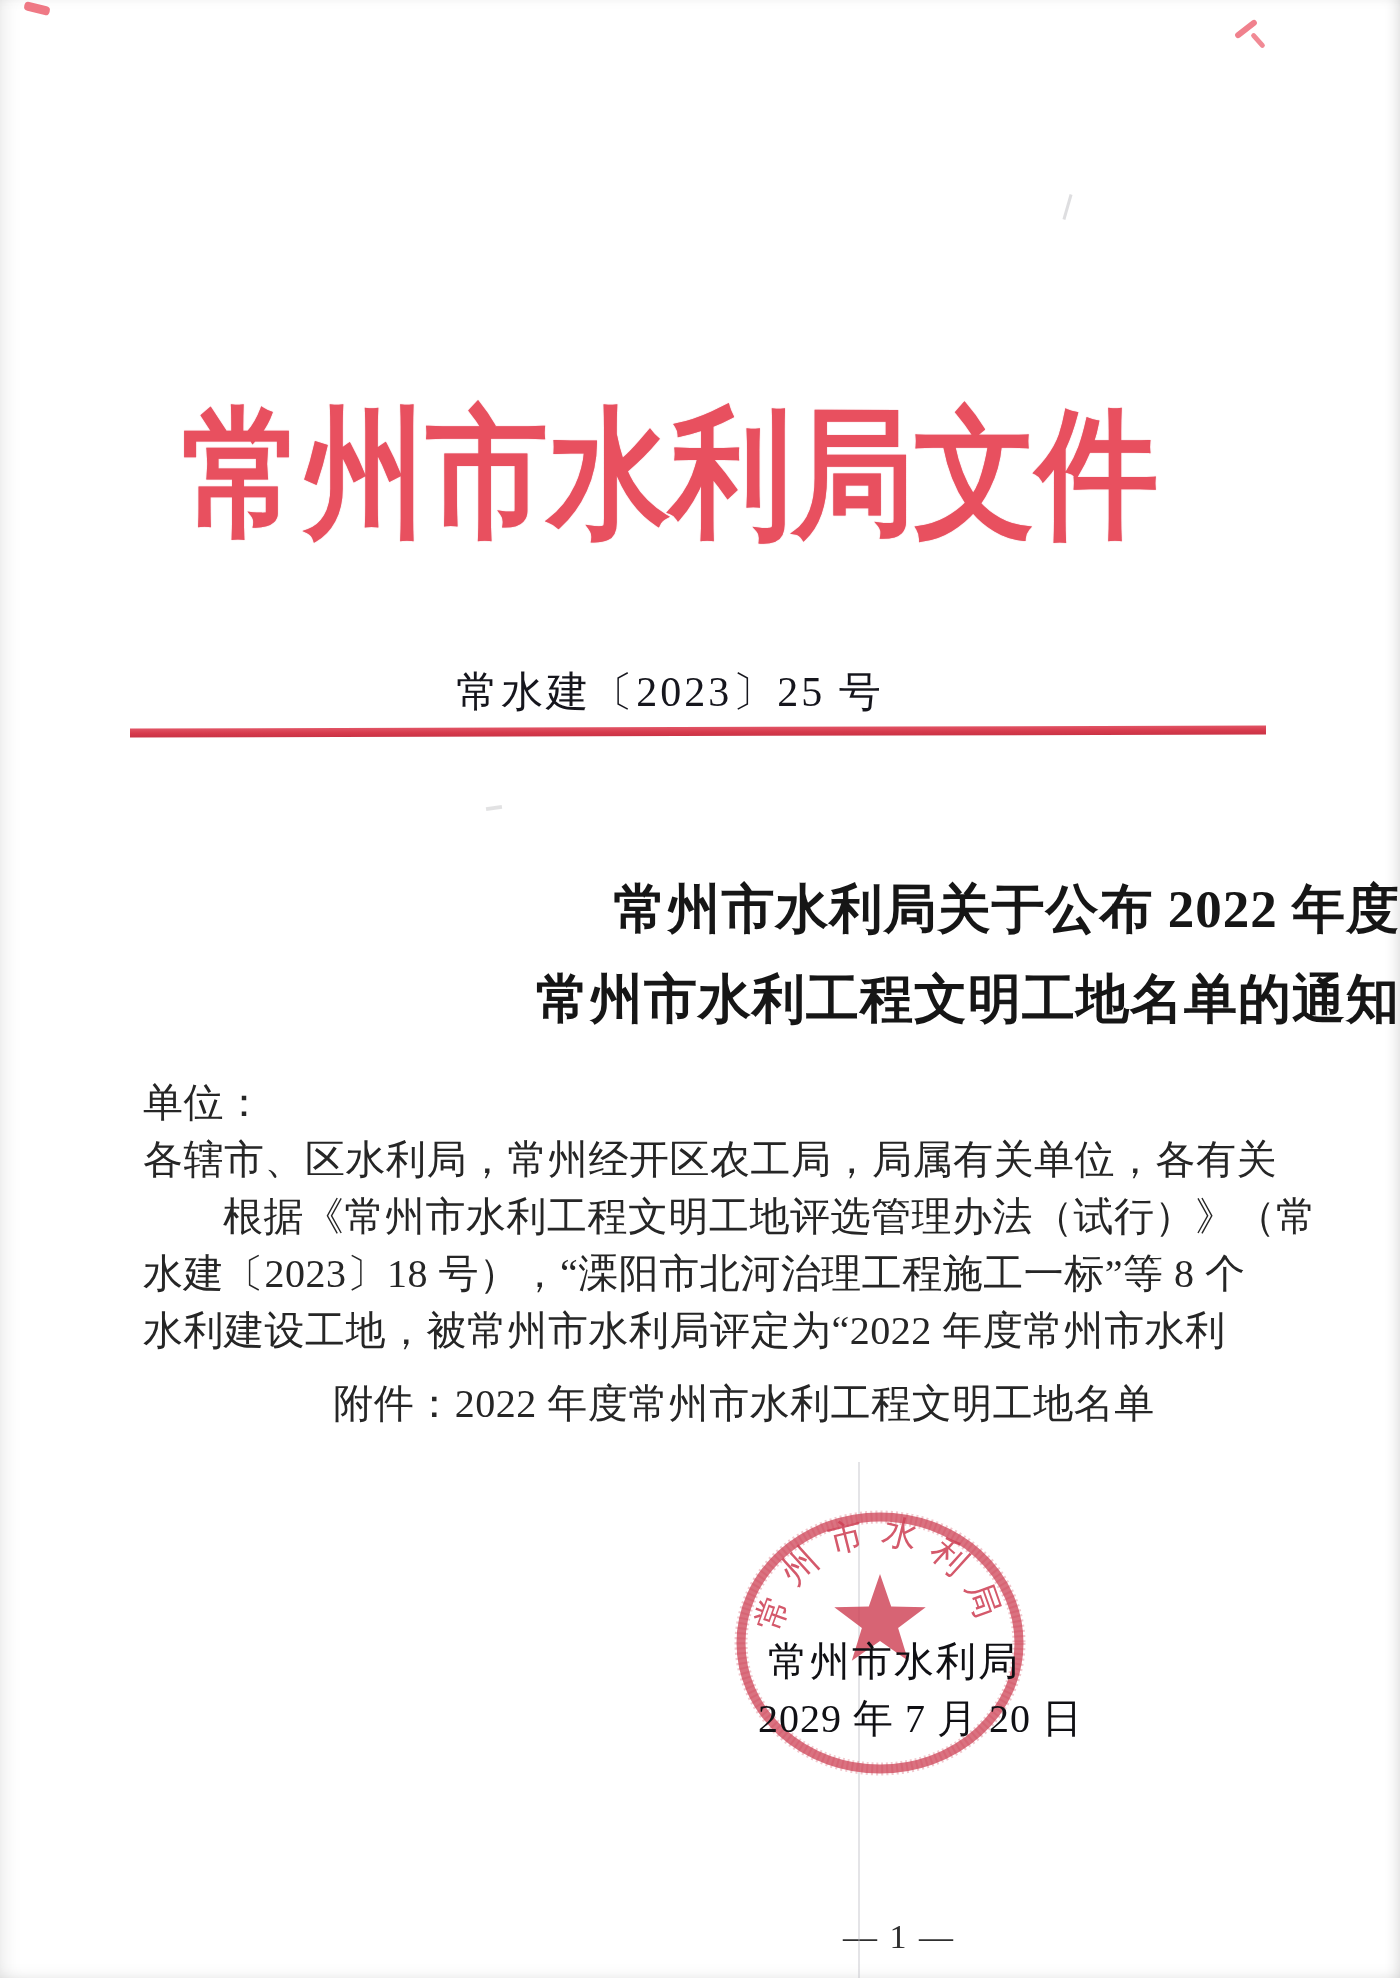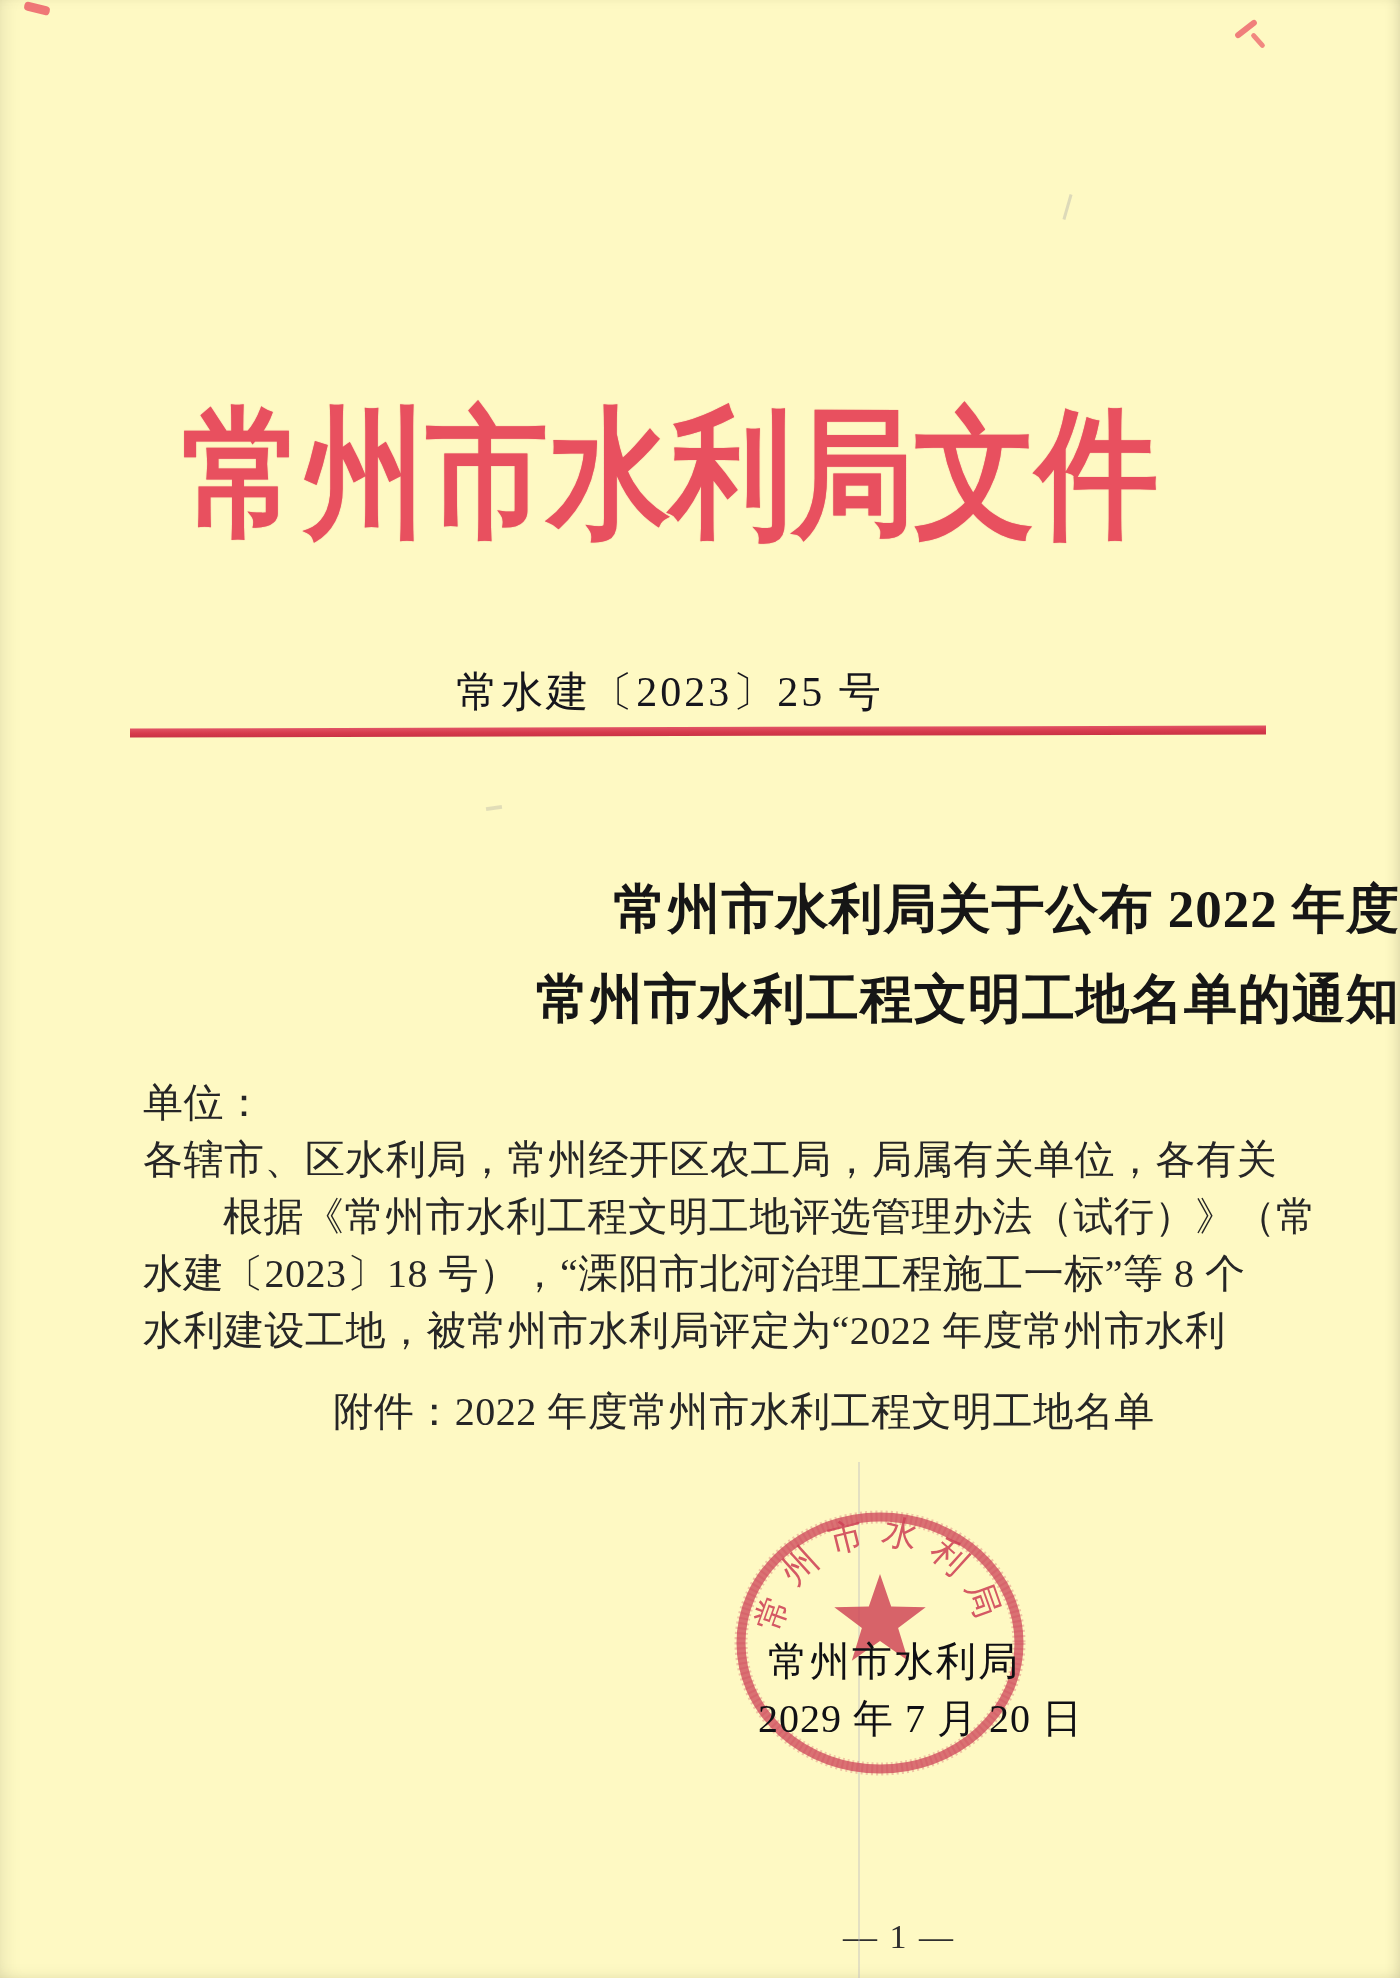--- a/index.html
+++ b/index.html
@@ -1,20 +1,20 @@
 <!DOCTYPE html>
 <html><head>
 <meta charset="utf-8">
 <style>
   html,body{margin:0;padding:0;background:#e9e9e9;}
   .page{
     position:relative;
     width:1400px;height:1978px;
     margin:0 auto;
-    background:#fef9c3;
+    background:#ffffff;
     overflow:hidden;
     font-family:"Liberation Serif","DejaVu Serif",serif;
     box-shadow:
       inset -12px 0 16px -12px rgba(0,0,0,.18),
       inset 16px 0 22px -16px rgba(0,0,0,.12),
       inset 0 -12px 18px -14px rgba(0,0,0,.10),
       inset 0 12px 18px -16px rgba(0,0,0,.06);
   }
   .letterhead{
     position:absolute;top:382px;left:-30px;width:1400px;
@@ -49,21 +49,21 @@
   .body-block{
     position:absolute;top:1074px;left:143px;width:1122px;
     font-size:40px;color:#262626;
   }
   .body-block .line{
     line-height:57px;height:57px;
     letter-spacing:0.5px;
     white-space:nowrap;
   }
   .body-block .indent{ text-indent:80px;text-align:center; }
-  .body-block .attachment{ margin-top:24px; }
+  .body-block .attachment{ margin-top:16px; }
   .seal{
     position:absolute;left:733px;top:1510px;width:294px;height:266px;
     z-index:1;
   }
   .sig-org{
     position:absolute;top:1634px;left:768px;
     font-size:40px;color:#101014;letter-spacing:2px;
     z-index:2;white-space:nowrap;
   }
   .sig-date{

